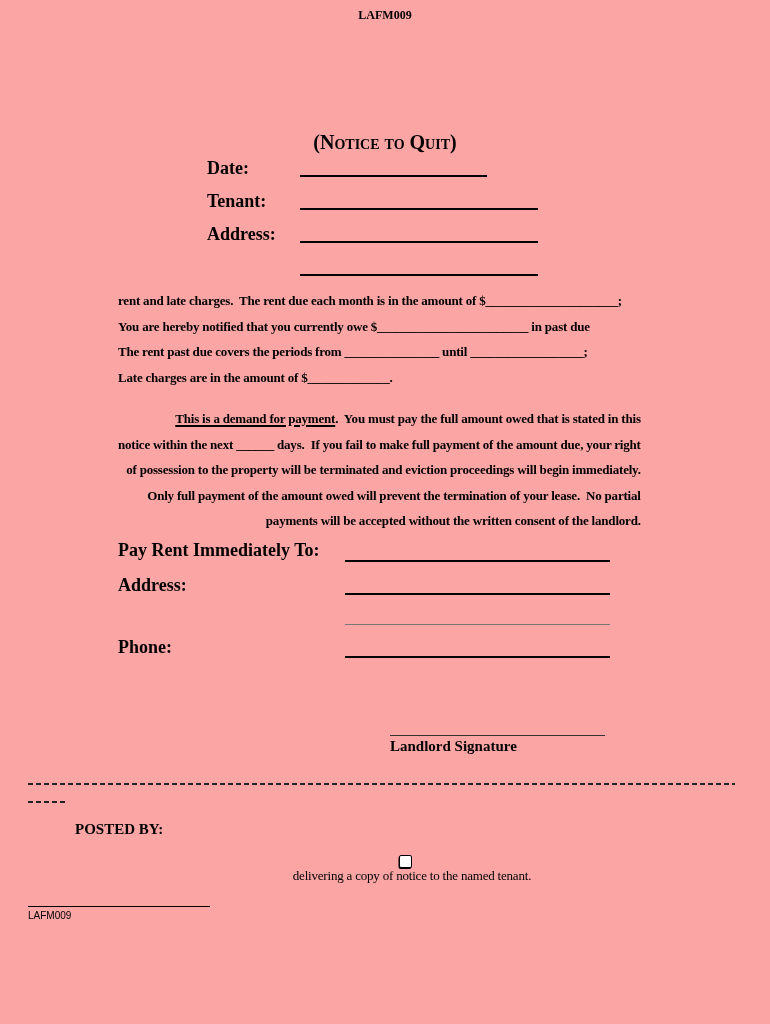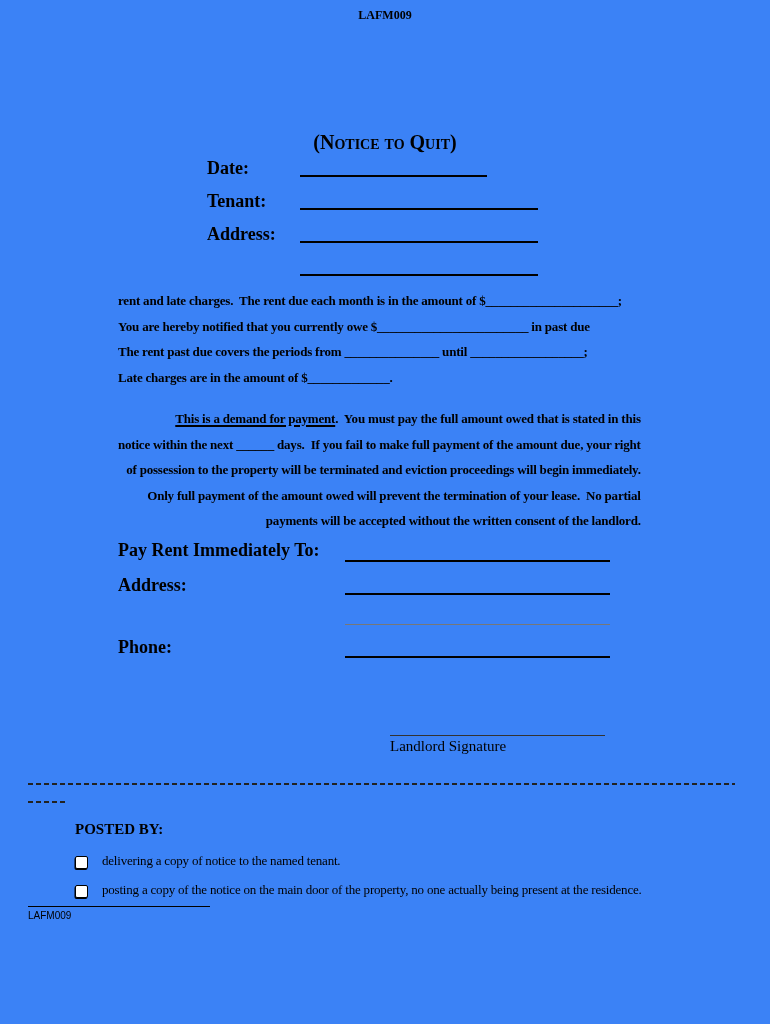--- a/index.html
+++ b/index.html
@@ -1,20 +1,20 @@
 <!DOCTYPE html>
 <html><head>
 <meta charset="utf-8">
 <style>
   html, body { margin: 0; padding: 0; background: #ffffff; }
   .page {
     position: relative;
     width: 770px;
     height: 1024px;
-    background: #3b82f6;
+    background: #fca5a5;
     color: #000000;
     font-family: "Liberation Serif", "DejaVu Serif", serif;
     overflow: hidden;
   }
 
   
   .form-code-top {
     position: absolute; top: 8px; left: 0; right: 0;
     text-align: center; font-weight: bold; font-size: 12px;
   }
@@ -63,34 +63,34 @@
 
   
   .pay-section { position: absolute; left: 118px; top: 540px; width: 495px; height: 130px; }
   .pay-label { position: absolute; left: 0; font-weight: bold; font-size: 18px; }
   .pay-line { position: absolute; left: 227px; width: 265px; height: 0; border-bottom: 2px solid #000; }
   .pay-line.thin { border-bottom: 1px solid #777; }
 
   
   .signature-block { position: absolute; left: 390px; top: 735px; width: 215px; }
   .signature-line { border-top: 1.5px solid #333; height: 0; }
-  .signature-label { font-weight: normal; font-size: 15px; padding-top: 2px; }
+  .signature-label { font-weight: bold; font-size: 15px; padding-top: 2px; }
 
   
   .dash-row {
     position: absolute; height: 2px;
     background: repeating-linear-gradient(90deg, #222 0 5px, transparent 5px 8px);
   }
   .dash-row.row1 { left: 28px; top: 783px; width: 707px; }
   .dash-row.row2 { left: 28px; top: 801px; width: 40px; }
 
   
   .posted-heading { position: absolute; left: 75px; top: 821px; font-weight: bold; font-size: 15px; }
   .check-list { position: absolute; left: 75px; top: 853px; width: 660px; }
-  .check-item { display: flex; align-items: center; margin-bottom: 13px; }
+  .check-item { display: flex; align-items: center; margin-bottom: 13px; flex-direction: column; }
   .checkbox {
     flex: none; width: 11px; height: 11px; margin-top: 2px;
     border: 1.6px solid #000; border-radius: 2px;
     box-shadow: -0.5px 1px 0 #000;
     background: #fff;
   }
   .check-text {
     margin-left: 14px; font-size: 13px; letter-spacing: -0.2px;
     font-weight: normal; white-space: pre;
   }
@@ -161,22 +161,18 @@
 
   <div class="dash-row row1"></div>
   <div class="dash-row row2"></div>
 
   <div class="posted-heading">POSTED BY:</div>
   <div class="check-list">
     <div class="check-item">
       <span class="checkbox"></span>
       <span class="check-text">delivering a copy of notice to the named tenant.</span>
     </div>
-    <div class="check-item">
-      <span class="checkbox"></span>
-      <span class="check-text">posting a copy of the notice on the main door of the property, no one actually being present at the residence.</span>
-    </div>
   </div>
 
   <div class="footer-line"></div>
   <div class="footer-code">LAFM009</div>
 
 </div>
 
 </body></html>

